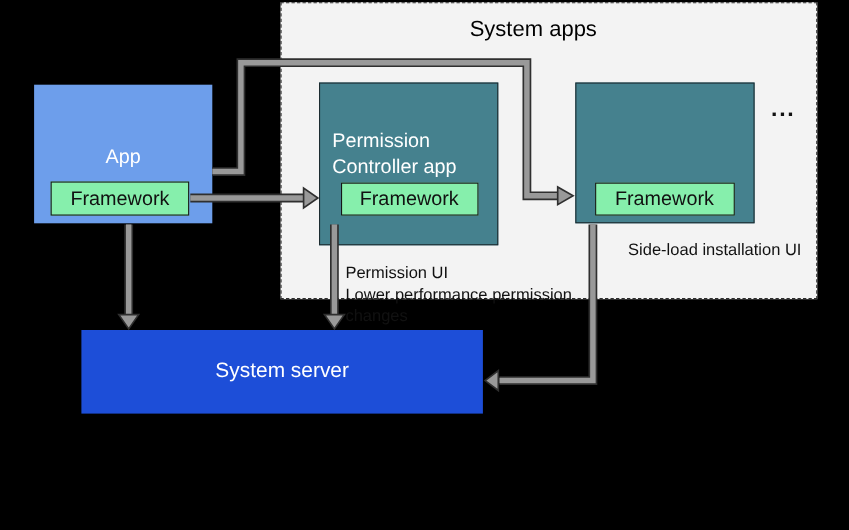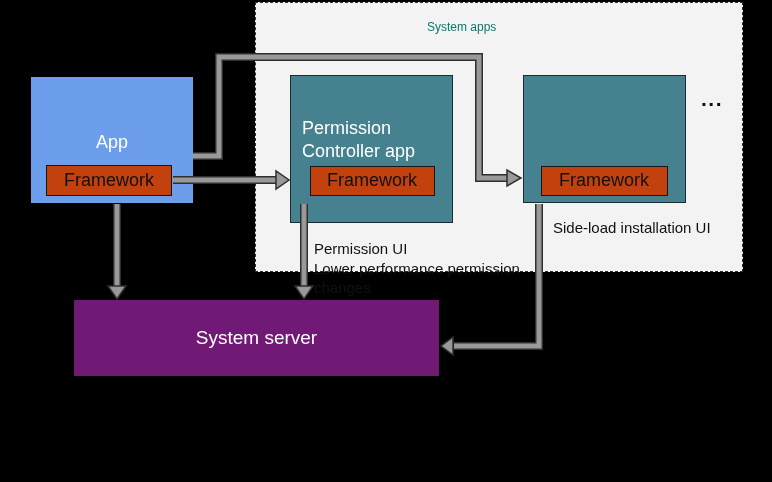--- a/index.html
+++ b/index.html
@@ -18,23 +18,23 @@
     position: absolute;
     left: 255px; top: 2px;
     width: 488px; height: 270px;
     background: #f3f3f3;
     border: 1.5px dashed #2e2e2e;
     z-index: 0;
   }
   .sysapps-title {
     position: absolute;
     left: 171px; top: 13px;
-    font-size: 12px;
+    font-size: 20px;
     line-height: 22px;
-    color: #0f766e;
+    color: #000000;
     white-space: nowrap;
   }
   .ellipsis {
     position: absolute;
     left: 445px; top: 84px;
     font-size: 21px;
     font-weight: 700;
     letter-spacing: 1.5px;
     color: #111;
   }
@@ -69,56 +69,56 @@
   }
   .box-app .box-title {
     left: 0; right: 0; top: 54px;
     text-align: center;
     line-height: 22px;
   }
   .box-pc .box-title { left: 11px; top: 41px; width: 150px; }
   .box-pi .box-title { left: 12px; top: 41px; width: 150px; }
   .framework {
     position: absolute;
-    background: #c2410c;
+    background: #86efac;
     border: 1.5px solid #161616;
     display: flex;
     align-items: center;
     justify-content: center;
     font-size: 18px;
     color: #111;
     z-index: 2;
   }
   .fw-app { left: 15px; top: 88px; width: 126px; height: 31px; }
   .fw-pc  { left: 18.5px; top: 89.5px; width: 125px; height: 30px; }
   .fw-pi  { left: 16.5px; top: 89.5px; width: 127px; height: 30px; }
   
   .server {
     position: absolute;
     left: 74px; top: 300px;
     width: 365px; height: 76px;
-    background: #701a75;
+    background: #1d4ed8;
     display: flex;
     align-items: center;
     justify-content: center;
     color: #fff;
     font-size: 19px;
     z-index: 1;
   }
   
   .note {
     position: absolute;
     font-size: 15px;
     line-height: 19.5px;
     color: #111;
     white-space: pre-line;
     z-index: 2;
   }
   .note-pc { left: 314px; top: 214px; margin-top: 25px; }
-  .note-pi { left: 553px; top: 218px; }
+  .note-pi { left: 571px; top: 218px; }
   
   .overlay {
     position: absolute;
     left: 0; top: 0;
     width: 772px; height: 482px;
     z-index: 3;
     pointer-events: none;
   }
 </style>
 </head>

